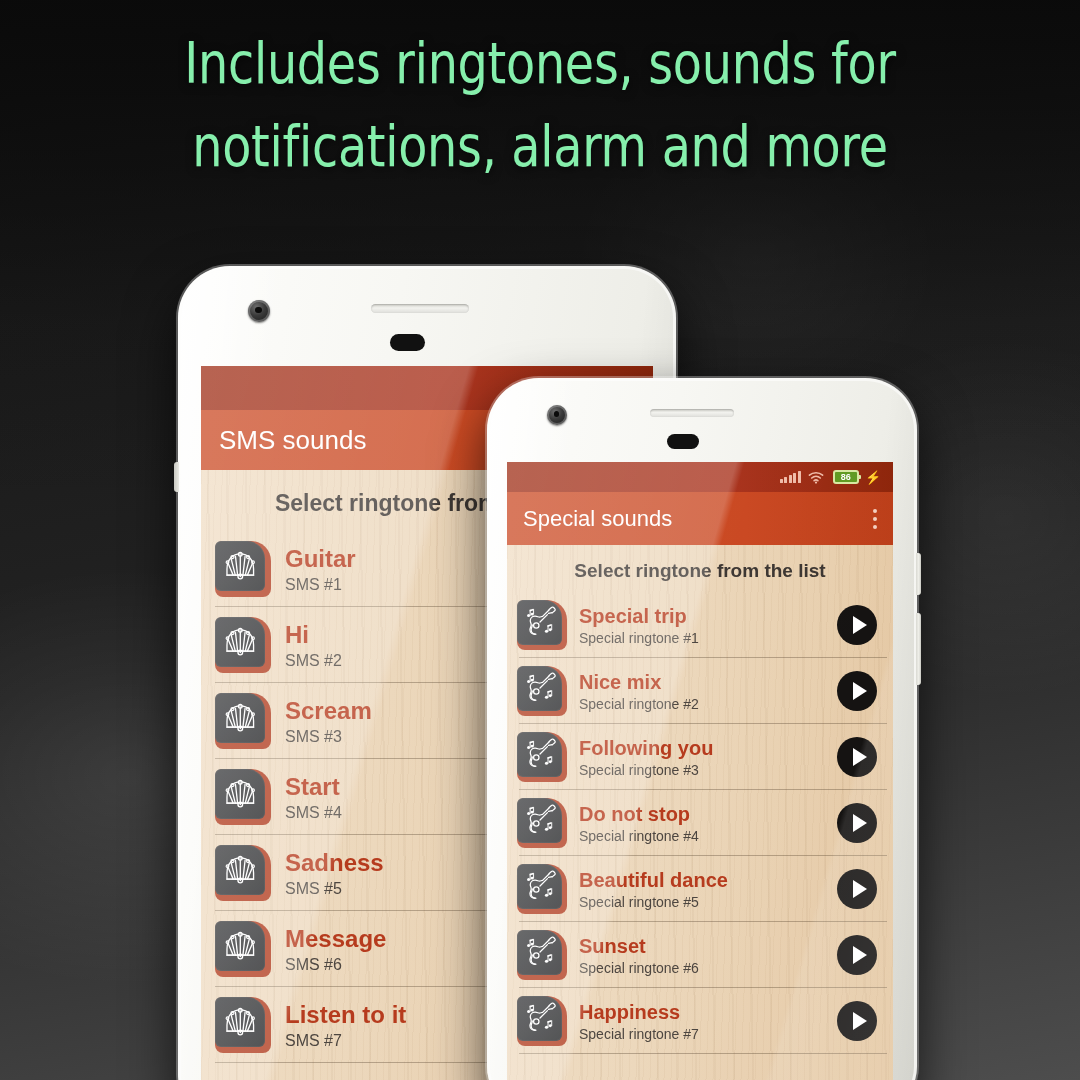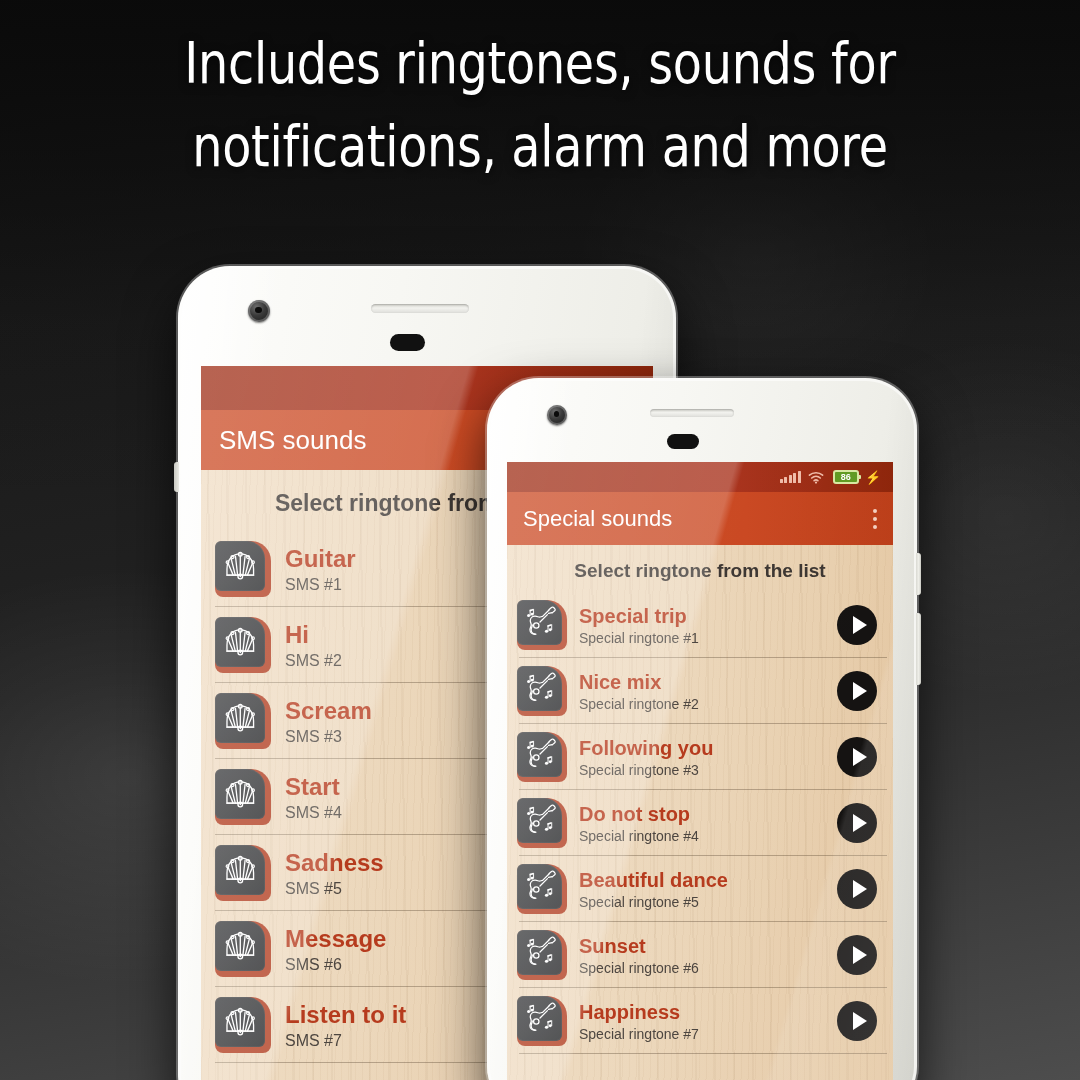--- a/index.html
+++ b/index.html
@@ -22,21 +22,21 @@
   }
   #bg:after{
     content:"";position:absolute;inset:0;
     background:linear-gradient(to bottom, rgba(10,10,10,.96) 0%, rgba(12,12,12,.55) 17%, rgba(12,12,12,.10) 30%, rgba(0,0,0,0) 48%);
   }
 
   
   #headline{
     position:absolute; top:22px; left:0; width:1080px;
     text-align:center; z-index:30;
-    color:#ffffff;
+    color:#86efac;
     font-family:"DejaVu Sans Condensed","Liberation Sans",sans-serif;
     font-size:57px; line-height:83px; font-weight:400;
     letter-spacing:-0.3px;
     text-shadow:0 2px 10px rgba(0,0,0,.7);
   }
   #headline div{ transform:scaleX(.93); }
 
   
   .phone{ position:absolute; z-index:10; }
   .body{

